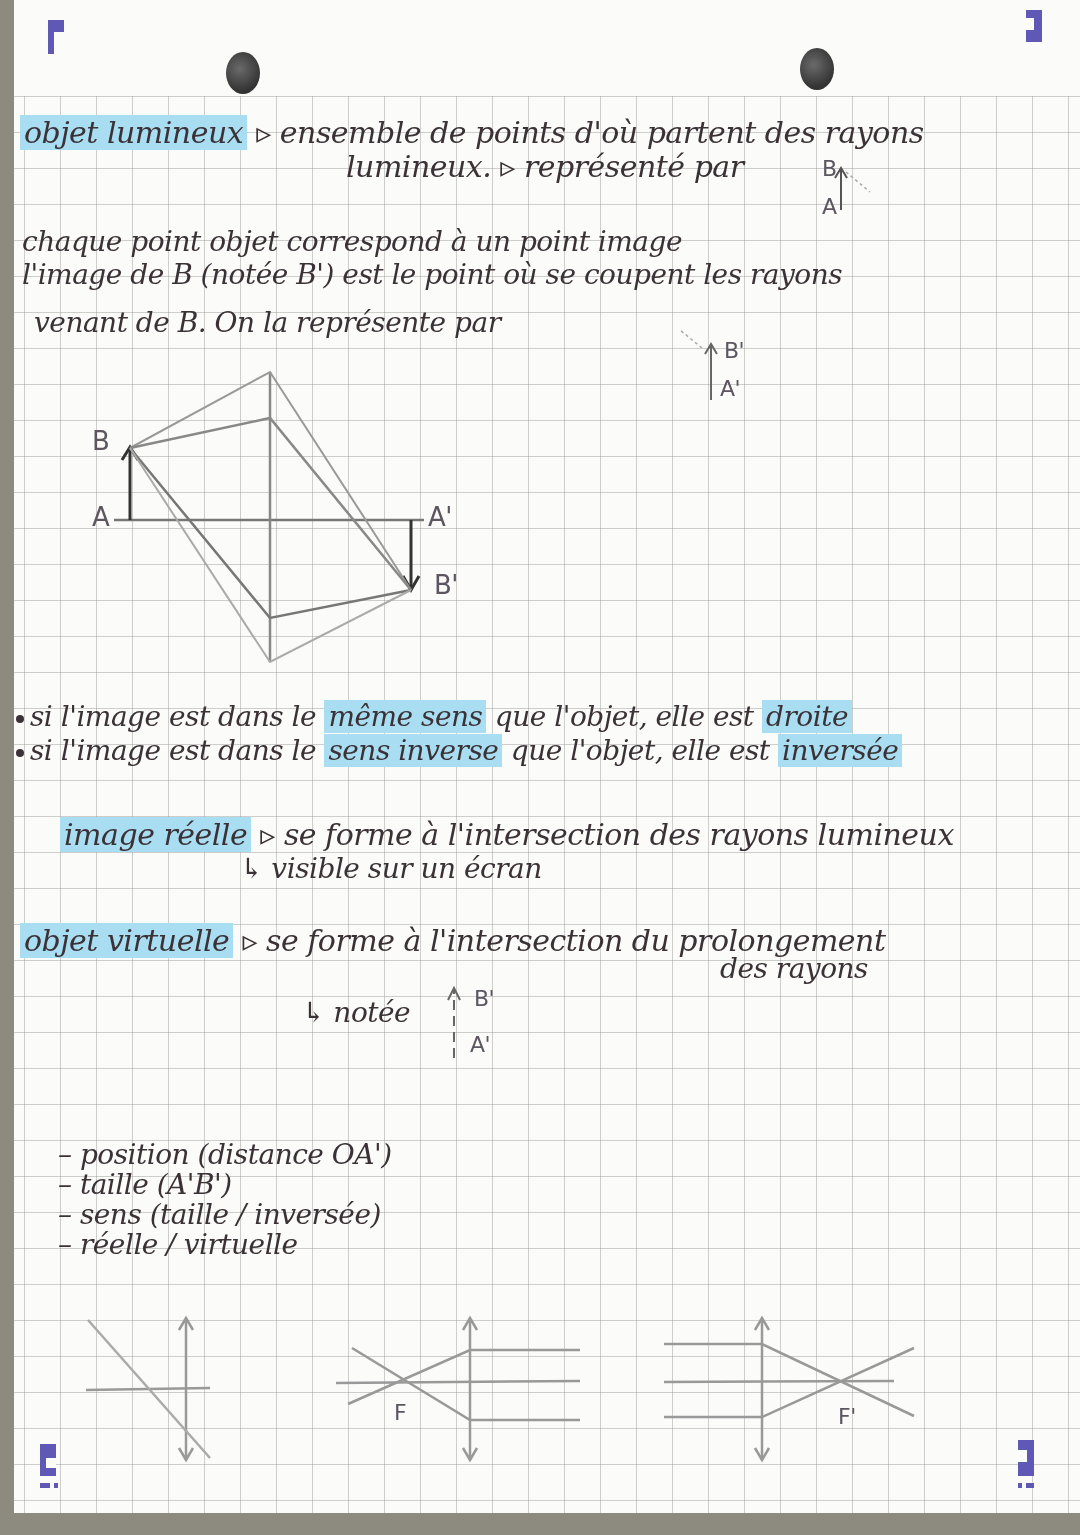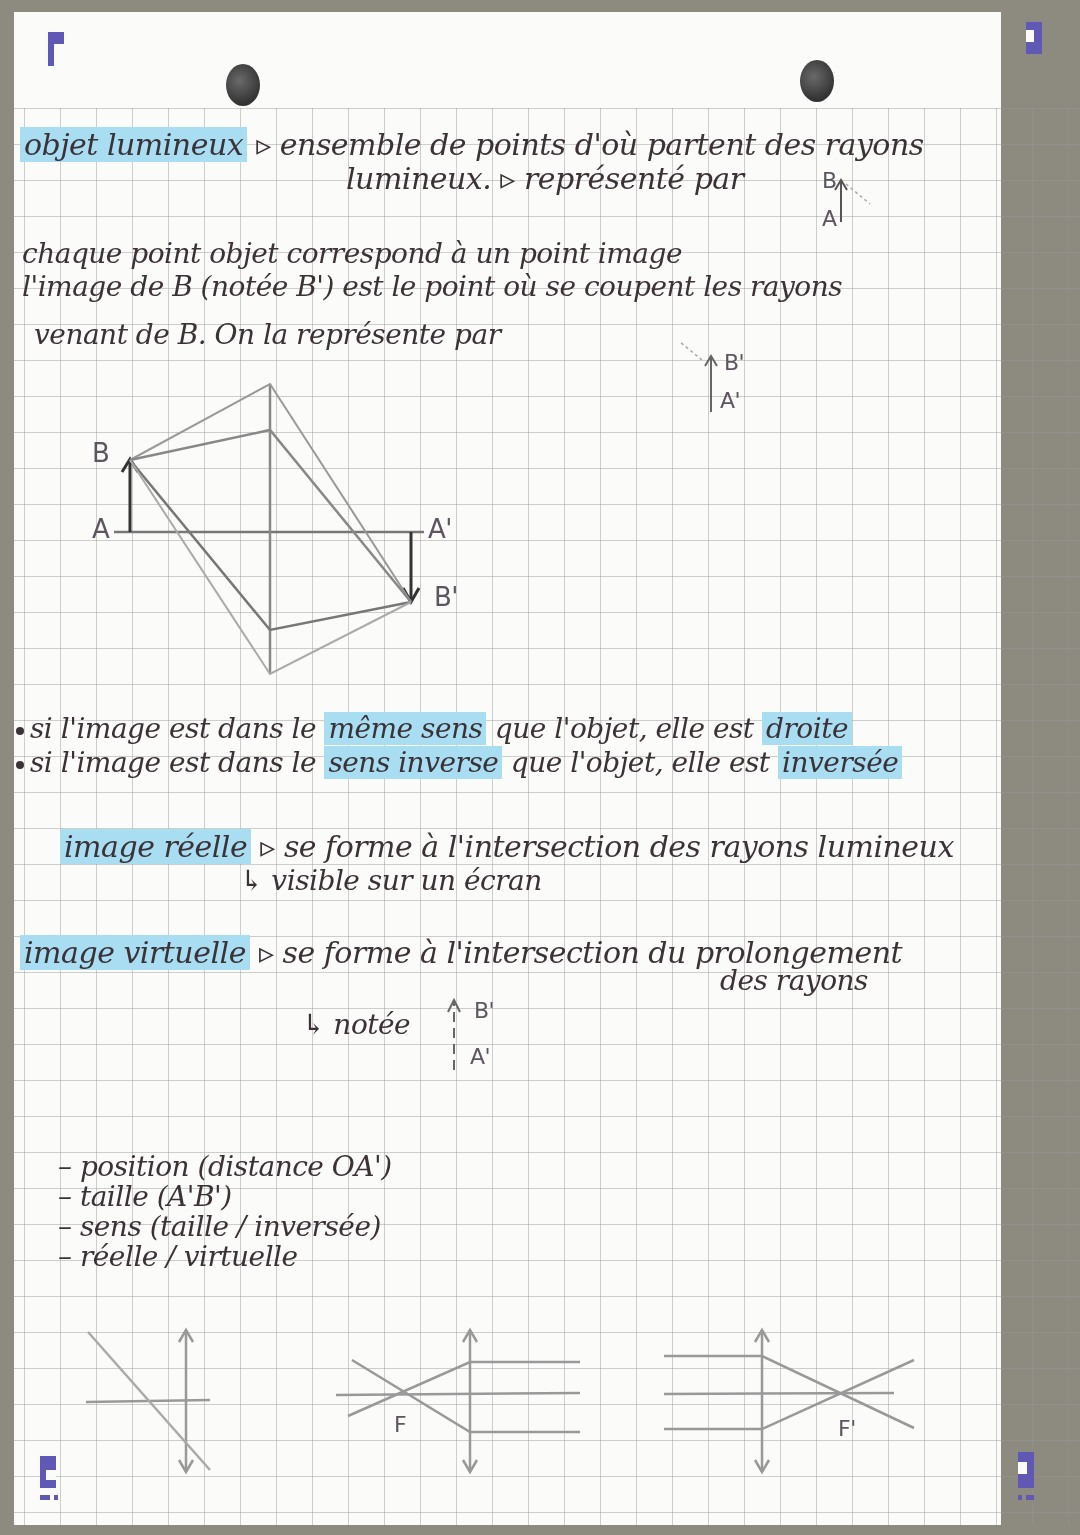--- a/index.html
+++ b/index.html
@@ -3,21 +3,21 @@
   <meta charset="utf-8">
   <style>
     html, body { margin: 0; padding: 0; }
     body {
       width: 1080px; height: 1535px; overflow: hidden;
       background: #8d8a80;
       font-family: "DejaVu Sans", sans-serif;
       position: relative;
     }
     .page {
-      position: absolute; left: 14px; top: 12px; width: 987px; height: 1513px;
+      position: absolute; left: 14px; top: 0; width: 1066px; height: 1513px;
       background: #fbfbf9;
     }
     .grid {
       position: absolute; left: 0; top: 96px; width: 1066px; height: 1417px;
       background-image:
         linear-gradient(to right, rgba(150,150,150,0.45) 1px, transparent 1px),
         linear-gradient(to bottom, rgba(150,150,150,0.45) 1px, transparent 1px);
       background-size: 36px 36px;
       background-position: 10px 0;
     }
@@ -132,21 +132,21 @@
   </div>
 
   <div class="hand" style="left:6px;top:818px;padding-left:40px;">
     <span class="hl">image réelle</span>
     <span>▹</span>
     <span>se forme à l'intersection des rayons lumineux</span>
   </div>
   <div class="hand sub" style="left:226px;top:852px;">↳ visible sur un écran</div>
 
   <div class="hand" style="left:6px;top:924px;">
-    <span class="hl">image virtuelle</span>
+    <span class="hl">objet virtuelle</span>
     <span>▹</span>
     <span>se forme à l'intersection du prolongement</span>
   </div>
   <div class="hand sub" style="left:706px;top:952px;">des rayons</div>
   <div class="hand sub" style="left:288px;top:996px;">↳ notée</div>
   <span class="hand small" style="left:460px;top:982px;">B'</span>
   <span class="hand small" style="left:456px;top:1028px;">A'</span>
   <svg style="left:0;top:0;" width="1066" height="1070">
     <line x1="440" y1="1058" x2="440" y2="990" stroke="#666" stroke-width="2" stroke-dasharray="10 6"></line>
     <polyline points="434,1000 440,988 446,1000" fill="none" stroke="#666" stroke-width="2"></polyline>

